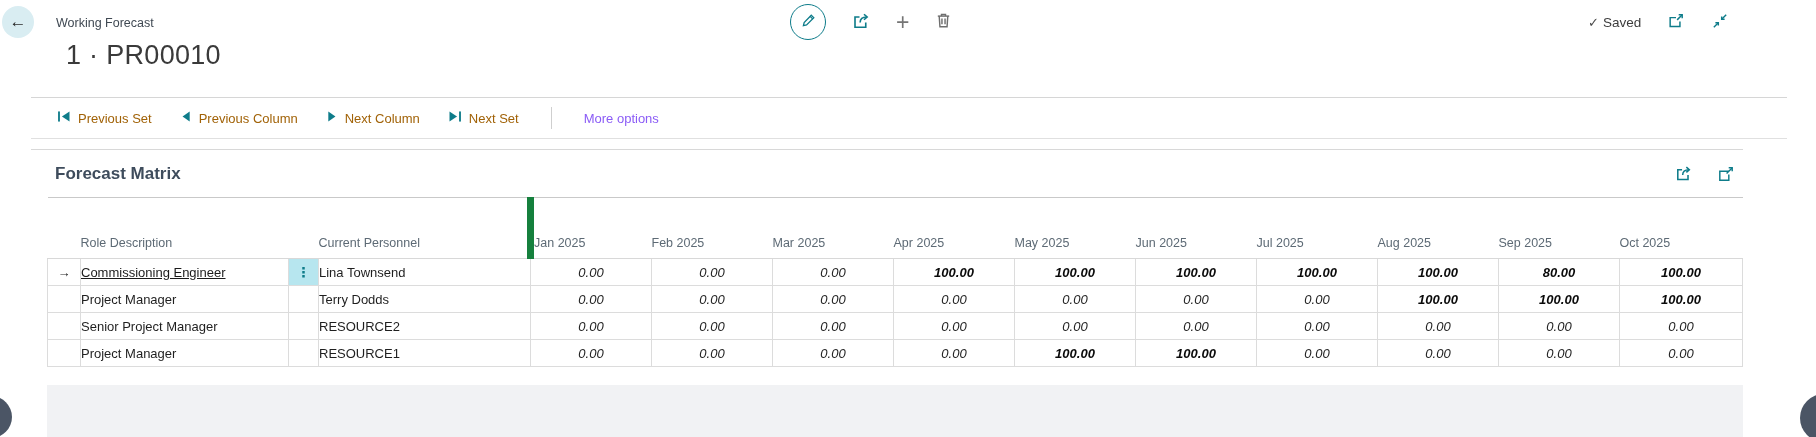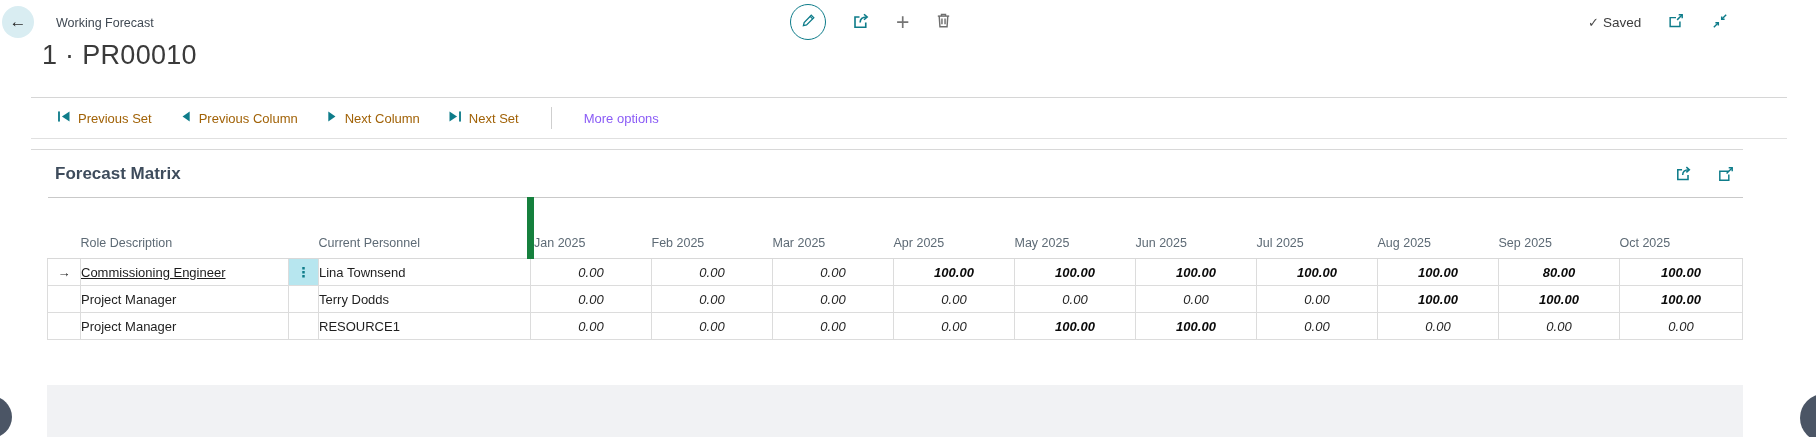--- a/index.html
+++ b/index.html
@@ -9,21 +9,21 @@
     font-family:"Liberation Sans","DejaVu Sans",sans-serif;
     color:#1f1f1f;
   }
   
   .back-btn{
     position:absolute;left:2px;top:6px;width:32px;height:32px;border-radius:50%;
     background:#d9edf2;border:none;display:flex;align-items:center;justify-content:center;
     font-size:17px;color:#2b2b2b;cursor:pointer;font-family:inherit;
   }
   .breadcrumb{position:absolute;left:56px;top:16px;font-size:12.5px;color:#3f4852;}
-  .page-title{position:absolute;left:42px;top:40px;font-size:27px;font-weight:300;color:#3a3a3a;letter-spacing:.3px;}
+  .page-title{position:absolute;left:66px;top:40px;font-size:27px;font-weight:300;color:#3a3a3a;letter-spacing:.3px;}
   
   .toolbar{position:absolute;left:790px;top:4px;display:flex;align-items:center;gap:25px;}
   .tb-btn{background:none;border:none;padding:0;cursor:pointer;display:flex;align-items:center;justify-content:center;}
   .edit-circle{width:36px;height:36px;border:1.4px solid #0e7c8a;border-radius:50%;}
   .plus-glyph{font-size:23px;color:#757575;font-weight:300;line-height:1;}
   
   .topright{position:absolute;top:12px;left:1588px;display:flex;align-items:center;}
   .saved{display:flex;align-items:center;gap:4px;font-size:13.5px;color:#3c3c3c;}
   .saved .chk{font-size:13px;color:#4a4a4a;}
   .tr-icon{background:none;border:none;padding:0;margin-left:26px;cursor:pointer;display:flex;}
@@ -261,20 +261,36 @@
         <td class="c-val">0.00</td>
         <td class="c-val">0.00</td>
         <td class="c-val">0.00</td>
         <td class="c-val">0.00</td>
         <td class="c-val nz">100.00</td>
         <td class="c-val nz">100.00</td>
         <td class="c-val nz">100.00</td>
       </tr>
       <tr>
         <td class="c-ind"></td>
+        <td class="c-role">Senior Project Manager</td>
+        <td class="c-menu"></td>
+        <td class="c-personnel">RESOURCE2</td>
+        <td class="c-val">0.00</td>
+        <td class="c-val">0.00</td>
+        <td class="c-val">0.00</td>
+        <td class="c-val">0.00</td>
+        <td class="c-val">0.00</td>
+        <td class="c-val">0.00</td>
+        <td class="c-val">0.00</td>
+        <td class="c-val">0.00</td>
+        <td class="c-val">0.00</td>
+        <td class="c-val">0.00</td>
+      </tr>
+      <tr>
+        <td class="c-ind"></td>
         <td class="c-role">Project Manager</td>
         <td class="c-menu"></td>
         <td class="c-personnel">RESOURCE1</td>
         <td class="c-val">0.00</td>
         <td class="c-val">0.00</td>
         <td class="c-val">0.00</td>
         <td class="c-val">0.00</td>
         <td class="c-val nz">100.00</td>
         <td class="c-val nz">100.00</td>
         <td class="c-val">0.00</td>

